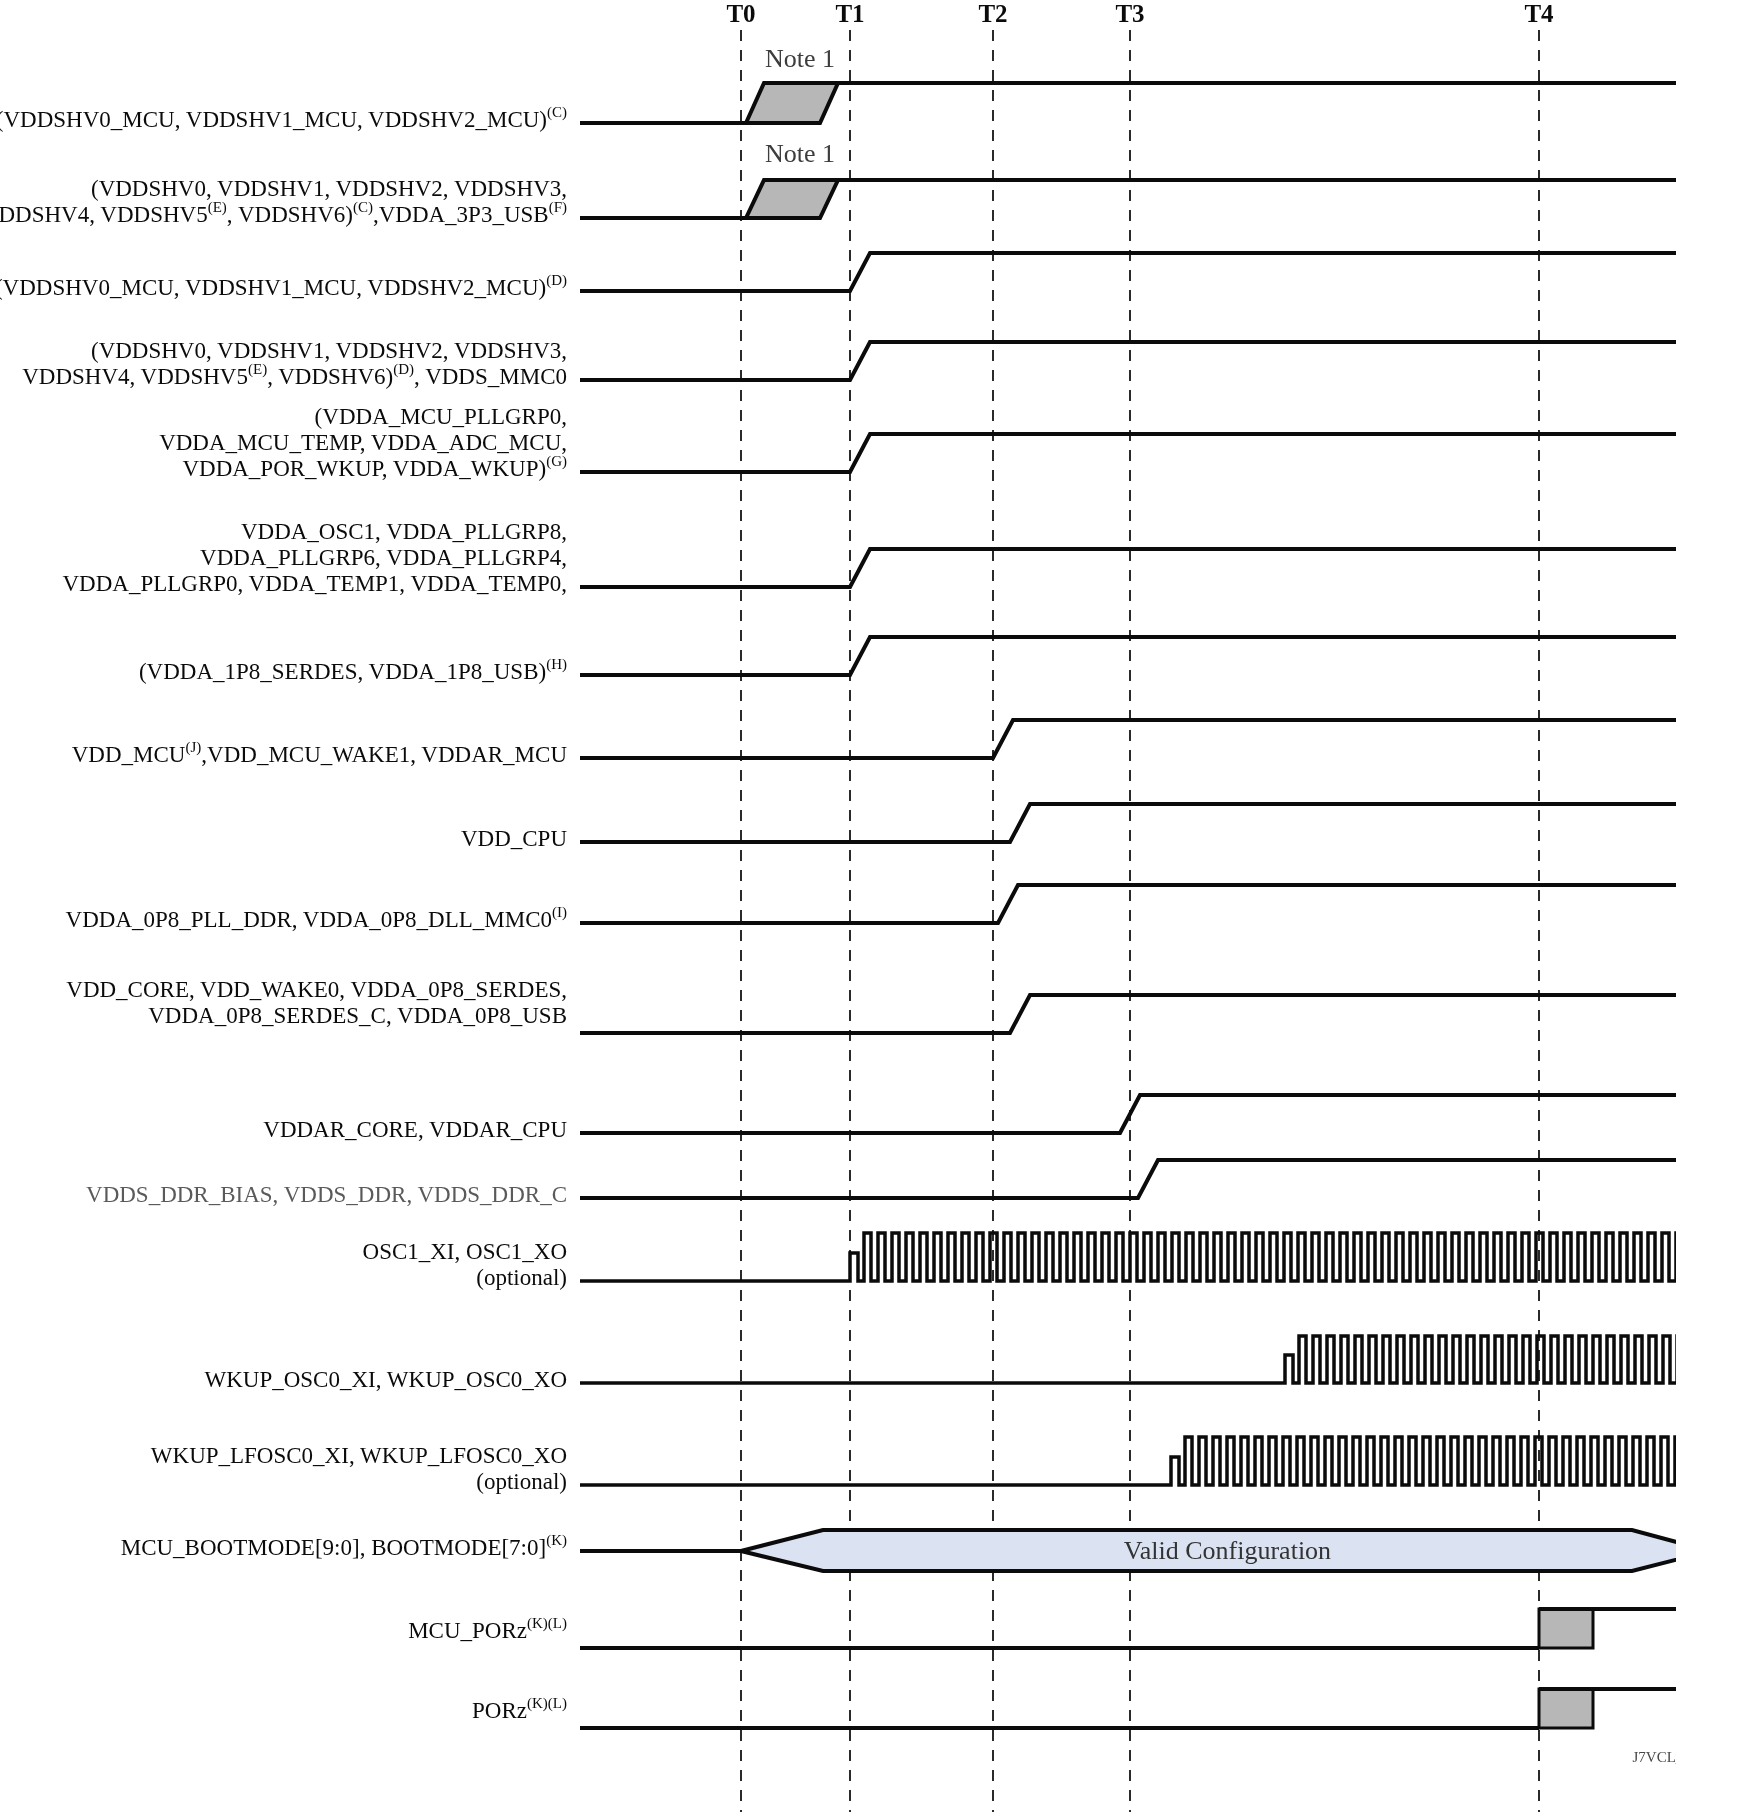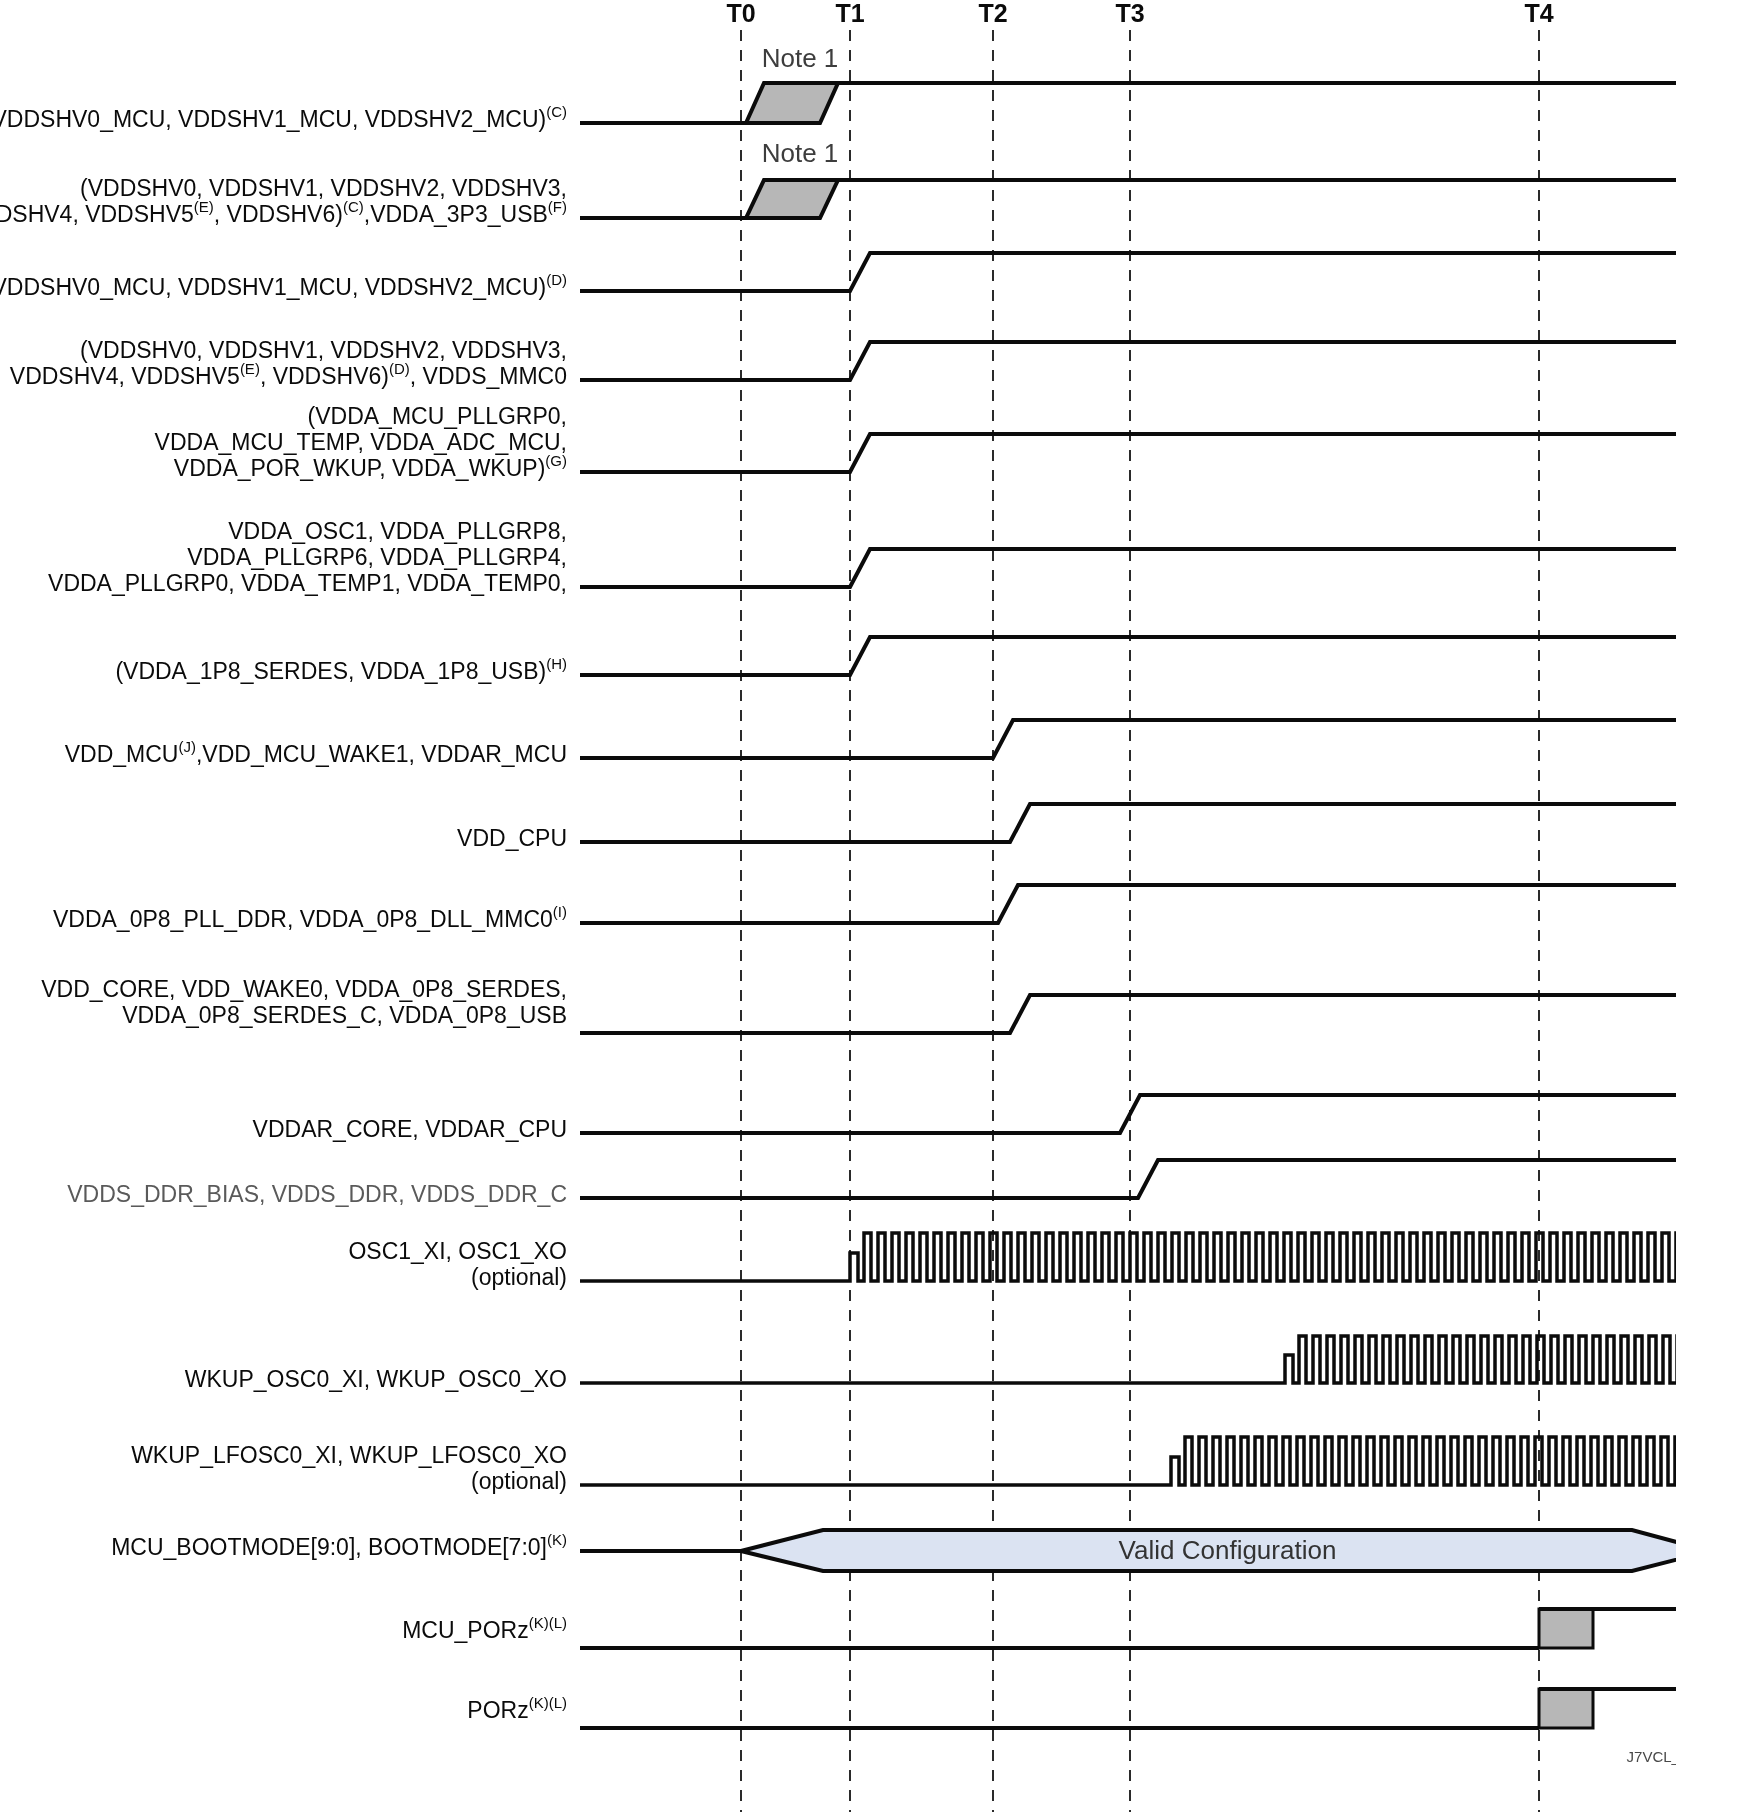--- a/index.html
+++ b/index.html
@@ -1,20 +1,20 @@
 <!DOCTYPE html>
 <html><head>
 <meta charset="utf-8">
 <style>
   html,body{margin:0;padding:0;background:#ffffff;}
   .stage{
     position:relative;
     width:1676px;height:1818px;
     background:#ffffff;
-    font-family:Liberation Sans, sans-serif;
+    font-family:Liberation Serif, serif;
     overflow:hidden;
   }
   svg{display:block;}
 </style>
 </head>
 <body>
 
 <div class="stage">
   <svg id="diagram-svg" width="1746" height="1818" viewBox="0 0 1746 1818" xmlns="http://www.w3.org/2000/svg">
       <g>

